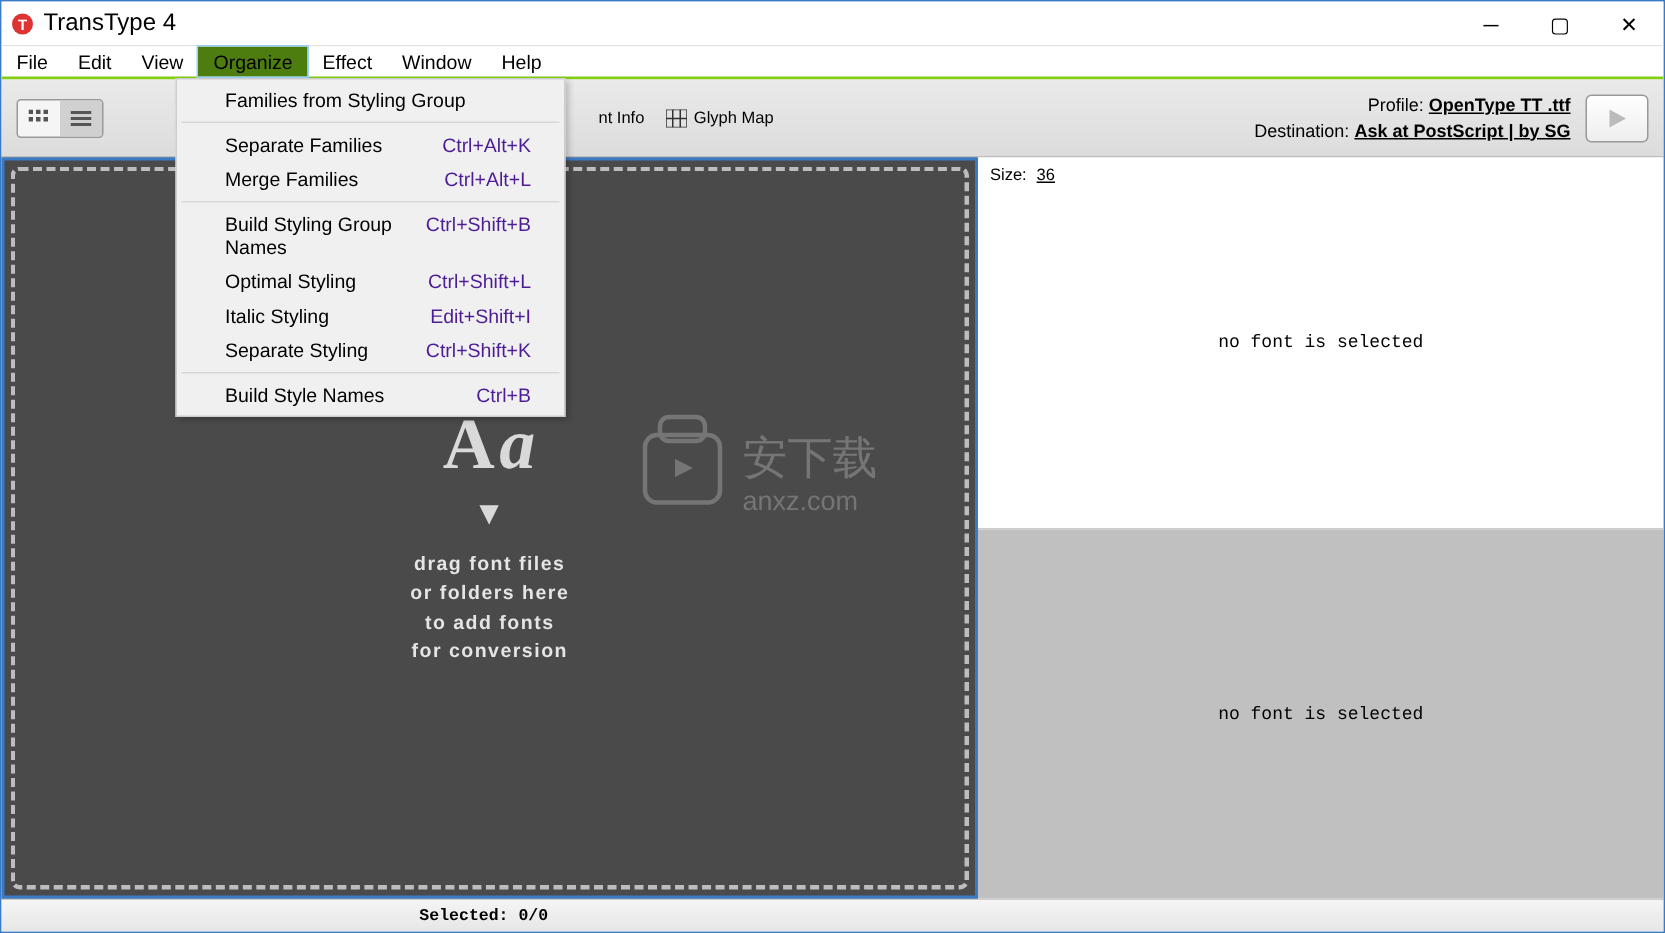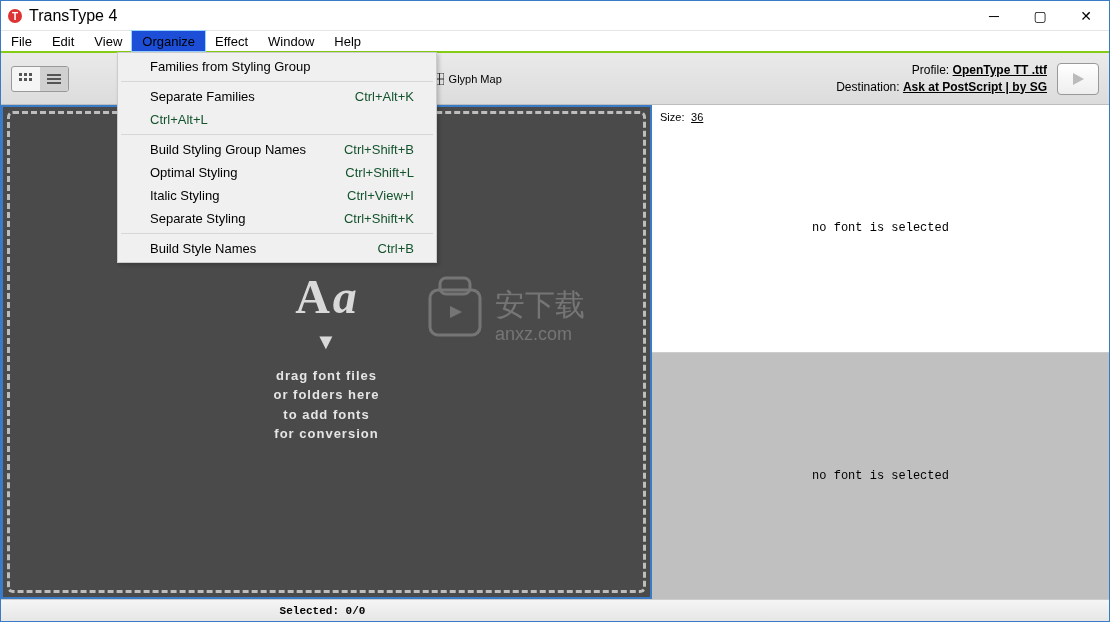--- a/index.html
+++ b/index.html
@@ -4,35 +4,35 @@
 <style>
 * { margin: 0; padding: 0; box-sizing: border-box; font-family: "Segoe UI", Tahoma, sans-serif; }
 body { width: 1110px; height: 622px; overflow: hidden; background: #fff; border: 1px solid #3a7bc8; }
 .titlebar { height: 30px; display: flex; align-items: center; background: #fff; border-bottom: 1px solid #e5e5e5; }
 .titlebar-icon { width: 16px; height: 16px; margin: 0 6px; }
 .titlebar-title { font-size: 16px; flex: 0 0 auto; }
 .titlebar-spacer { flex: 1; }
 .winbtn { width: 46px; height: 30px; display: flex; align-items: center; justify-content: center; font-size: 14px; }
 .menubar { height: 22px; display: flex; align-items: stretch; background: #fff; border-bottom: 2px solid #84cc16; font-size: 13px; }
 .menu-item { padding: 0 10px; display: flex; align-items: center; cursor: default; }
-.menu-item.active { background: #1d4ed8; outline: 1px solid #99d1ff; }
-.dropdown { position: absolute; top: 52px; left: 117px; width: 320px; background: #f0f0f0; border: 1px solid #ccc; box-shadow: 2px 2px 4px rgba(0,0,0,0.2); z-index: 1000; padding: 2px; font-size: 13px; }
+.menu-item.active { background: #4d7c0f; outline: 1px solid #99d1ff; }
+.dropdown { position: absolute; top: 52px; left: 117px; width: 260px; background: #f0f0f0; border: 1px solid #ccc; box-shadow: 2px 2px 4px rgba(0,0,0,0.2); z-index: 1000; padding: 2px; font-size: 13px; }
 .dropdown-item { display: flex; padding: 4px 20px 4px 30px; cursor: default; }
 .dropdown-label { flex: 1; }
-.dropdown-shortcut { color: #14532d; }
+.dropdown-shortcut { color: #4c1d95; }
 .dropdown-sep { height: 1px; background: #d7d7d7; margin: 3px 1px; }
 .toolbar { height: 52px; background: linear-gradient(#eaeaea,#dcdcdc); border-bottom: 1px solid #bdbdbd; display: flex; align-items: center; padding: 0 10px; position: relative; }
 .view-toggle { display: flex; border: 1px solid #999; border-radius: 3px; overflow: hidden; background: #f5f5f5; }
 .view-btn { width: 28px; height: 24px; display: flex; align-items: center; justify-content: center; }
 .view-btn.active { background: #d0d0d0; }
 .toolbar-right { position: absolute; right: 10px; display: flex; align-items: center; gap: 10px; }
 .profile-block { font-family: "Courier New", monospace; font-size: 12px; text-align: right; line-height: 1.4; }
 .profile-link { text-decoration: underline; font-weight: bold; }
 .play-btn { width: 42px; height: 32px; border: 1px solid #999; border-radius: 4px; background: linear-gradient(#fff,#eee); display: flex; align-items: center; justify-content: center; }
-.toolbar-mid { font-family: "Courier New", monospace; font-size: 11px; display: flex; gap: 0; align-items: center; margin-left: 330px; }
+.toolbar-mid { font-family: "Courier New", monospace; font-size: 11px; display: flex; gap: 14px; align-items: center; margin-left: 330px; }
 .toolbar-mid-item { display: flex; align-items: center; gap: 5px; }
 .content { display: flex; height: calc(100% - 30px - 22px - 52px - 22px); }
 .drop-area { flex: 0 0 651px; background: #4a4a4a; padding: 6px; position: relative; }
 .drop-border { width: 100%; height: 100%; border: 3px dashed #bdbdbd; border-radius: 6px; display: flex; flex-direction: column; align-items: center; justify-content: center; color: #e5e5e5; font-family: "Courier New", monospace; font-size: 13px; font-weight: bold; text-align: center; line-height: 1.5; letter-spacing: 1px; }
 .aa-icon { font-size: 48px; font-weight: bold; display: flex; align-items: baseline; gap: 2px; color: #d9d9d9; }
 .aa-icon .serif { font-family: "Times New Roman", serif; }
 .aa-icon .italic { font-style: italic; font-family: "Times New Roman", serif; }
 .arrow-down { font-size: 22px; color: #d9d9d9; margin-top: -8px; margin-bottom: 8px; }
 .right-pane { flex: 1; display: flex; flex-direction: column; }
 .preview-top { flex: 1; background: #fff; position: relative; border-bottom: 1px solid #ccc; }
@@ -154,34 +154,35 @@
     <div class="dropdown-item">
       <span class="dropdown-label">Families from Styling Group</span>
       <span class="dropdown-shortcut"></span>
     </div>
     <div class="dropdown-sep"></div>
     <div class="dropdown-item">
       <span class="dropdown-label">Separate Families</span>
       <span class="dropdown-shortcut">Ctrl+Alt+K</span>
     </div>
     <div class="dropdown-item">
+      <span class="dropdown-label">Merge Families</span>
       <span class="dropdown-shortcut">Ctrl+Alt+L</span>
     </div>
     <div class="dropdown-sep"></div>
     <div class="dropdown-item">
       <span class="dropdown-label">Build Styling Group Names</span>
       <span class="dropdown-shortcut">Ctrl+Shift+B</span>
     </div>
     <div class="dropdown-item">
       <span class="dropdown-label">Optimal Styling</span>
       <span class="dropdown-shortcut">Ctrl+Shift+L</span>
     </div>
     <div class="dropdown-item">
       <span class="dropdown-label">Italic Styling</span>
-      <span class="dropdown-shortcut">Ctrl+View+I</span>
+      <span class="dropdown-shortcut">Edit+Shift+I</span>
     </div>
     <div class="dropdown-item">
       <span class="dropdown-label">Separate Styling</span>
       <span class="dropdown-shortcut">Ctrl+Shift+K</span>
     </div>
     <div class="dropdown-sep"></div>
     <div class="dropdown-item">
       <span class="dropdown-label">Build Style Names</span>
       <span class="dropdown-shortcut">Ctrl+B</span>
     </div>

